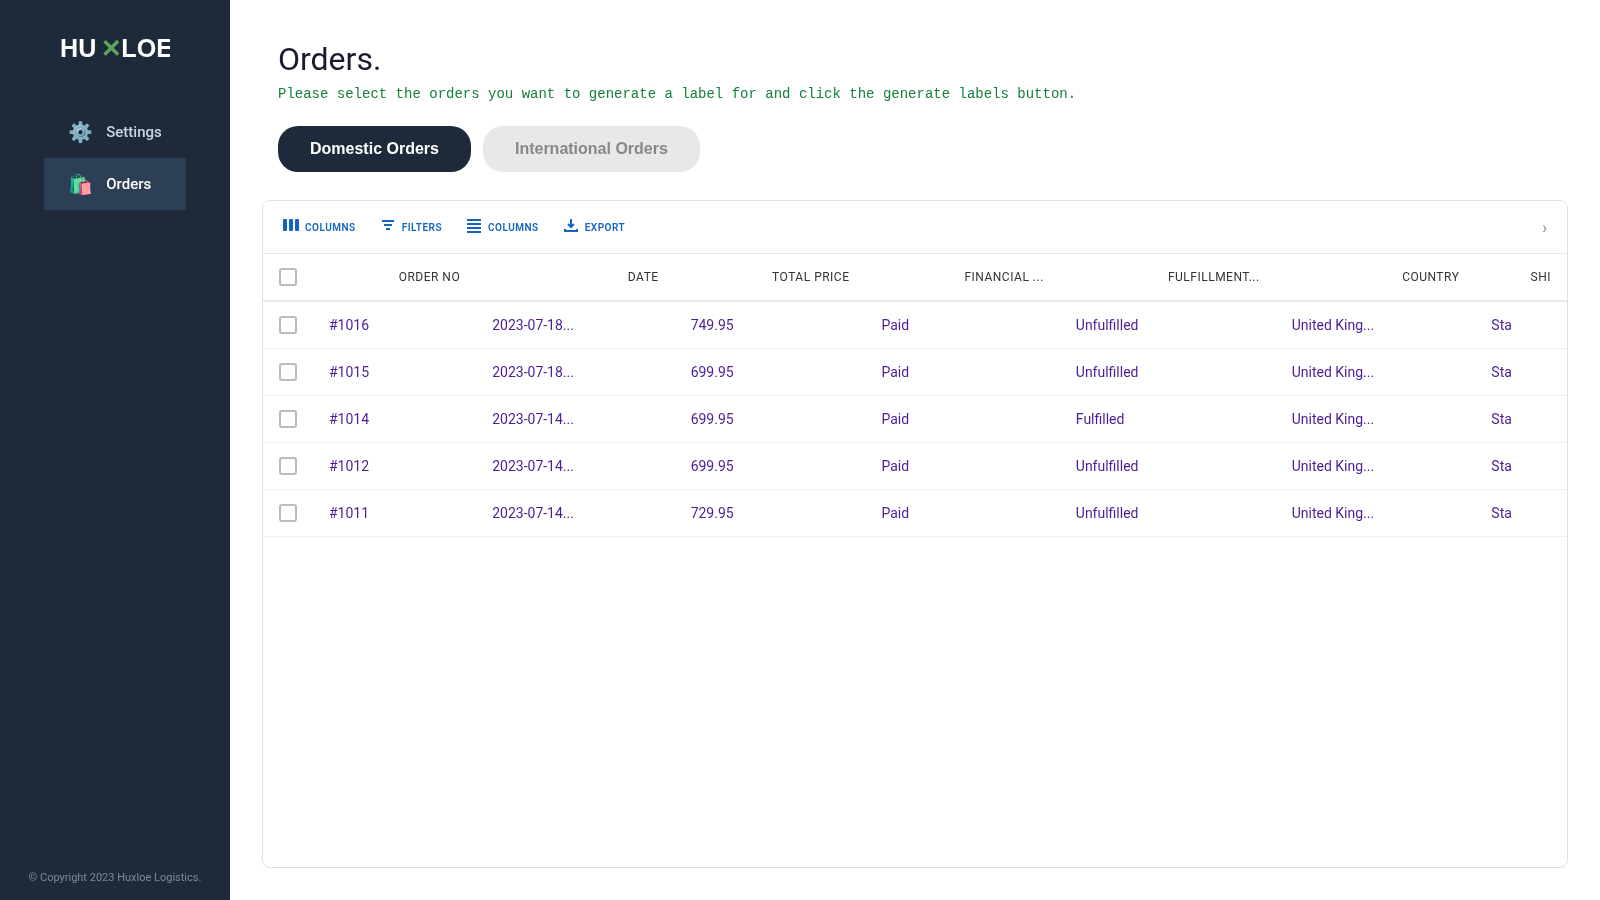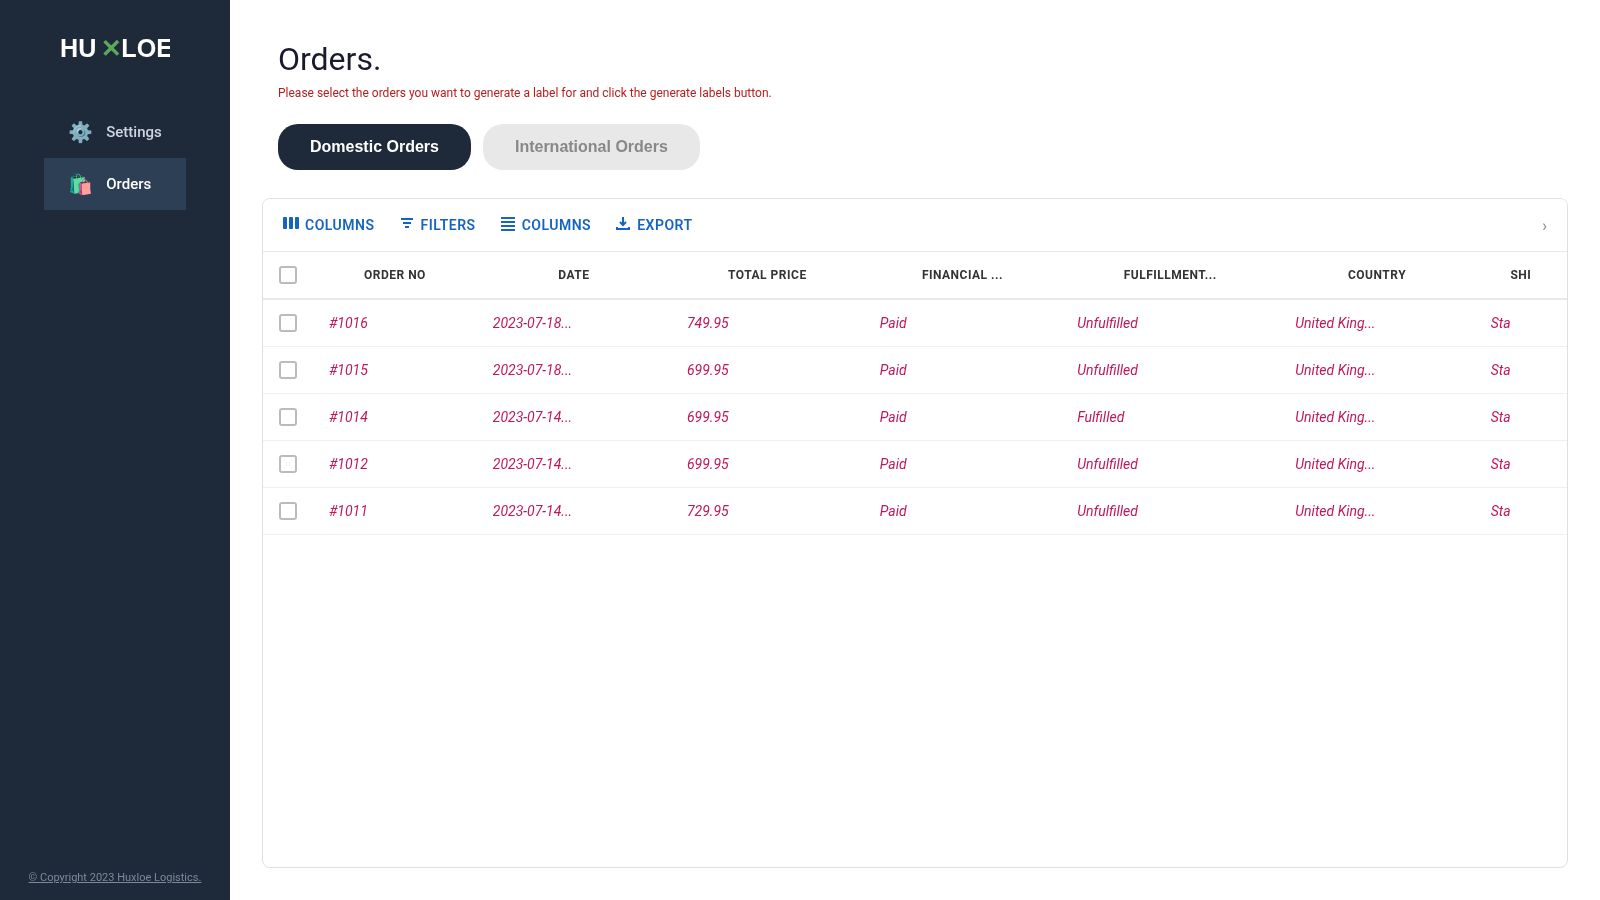--- a/index.html
+++ b/index.html
@@ -42,21 +42,20 @@
     }
     .nav-icon {
       font-size: 20px;
       width: 24px;
       text-align: center;
     }
     .sidebar-footer {
       padding: 16px 24px;
       font-size: 11px;
       color: #7a8a9a;
-      text-decoration: underline;
     }
 
     
     .main {
       flex: 1;
       background: white;
       display: flex;
       flex-direction: column;
       overflow: hidden;
     }
@@ -64,22 +63,23 @@
       padding: 40px 48px 24px;
       background: white;
     }
     .page-title {
       font-size: 32px;
       font-weight: 400;
       color: #1a1a2e;
       margin-bottom: 8px;
     }
     .page-subtitle {
-      font-size: 12px;
-      color: #b91c1c;
+      font-size: 14px;
+      color: #15803d;
+      font-family: Liberation Mono, monospace;
     }
 
     
     .tab-group {
       display: flex;
       gap: 12px;
       padding: 0 48px 28px;
       background: white;
     }
     .tab-btn {
@@ -117,21 +117,21 @@
       gap: 24px;
       padding: 16px 20px;
       border-bottom: 1px solid #e8e8e8;
       background: white;
     }
     .toolbar-item {
       display: flex;
       align-items: center;
       gap: 6px;
       color: #1565c0;
-      font-size: 14px;
+      font-size: 10px;
       font-weight: 600;
       cursor: pointer;
       letter-spacing: 0.5px;
     }
     .toolbar-icon {
       font-size: 15px;
     }
     .toolbar-chevron {
       margin-left: auto;
       color: #888;
@@ -148,38 +148,37 @@
     table {
       width: 100%;
       border-collapse: collapse;
       min-width: 900px;
     }
     thead tr {
       background: white;
       border-bottom: 2px solid #e8e8e8;
     }
     th {
-      text-align: center;
+      text-align: right;
       padding: 14px 16px;
       font-size: 12px;
-      font-weight: 700;
+      font-weight: 400;
       color: #333;
       letter-spacing: 0.5px;
       white-space: nowrap;
     }
     th:first-child { width: 50px; }
     tbody tr {
       border-bottom: 1px solid #f0f0f0;
     }
     td {
       padding: 14px 16px;
       font-size: 14px;
-      color: #be185d;
+      color: #4c1d95;
       white-space: nowrap;
-      font-style: italic;
     }
     td:first-child { width: 50px; }
 
     .checkbox-cell {
       display: flex;
       align-items: center;
       justify-content: center;
     }
     .custom-checkbox {
       width: 18px;

